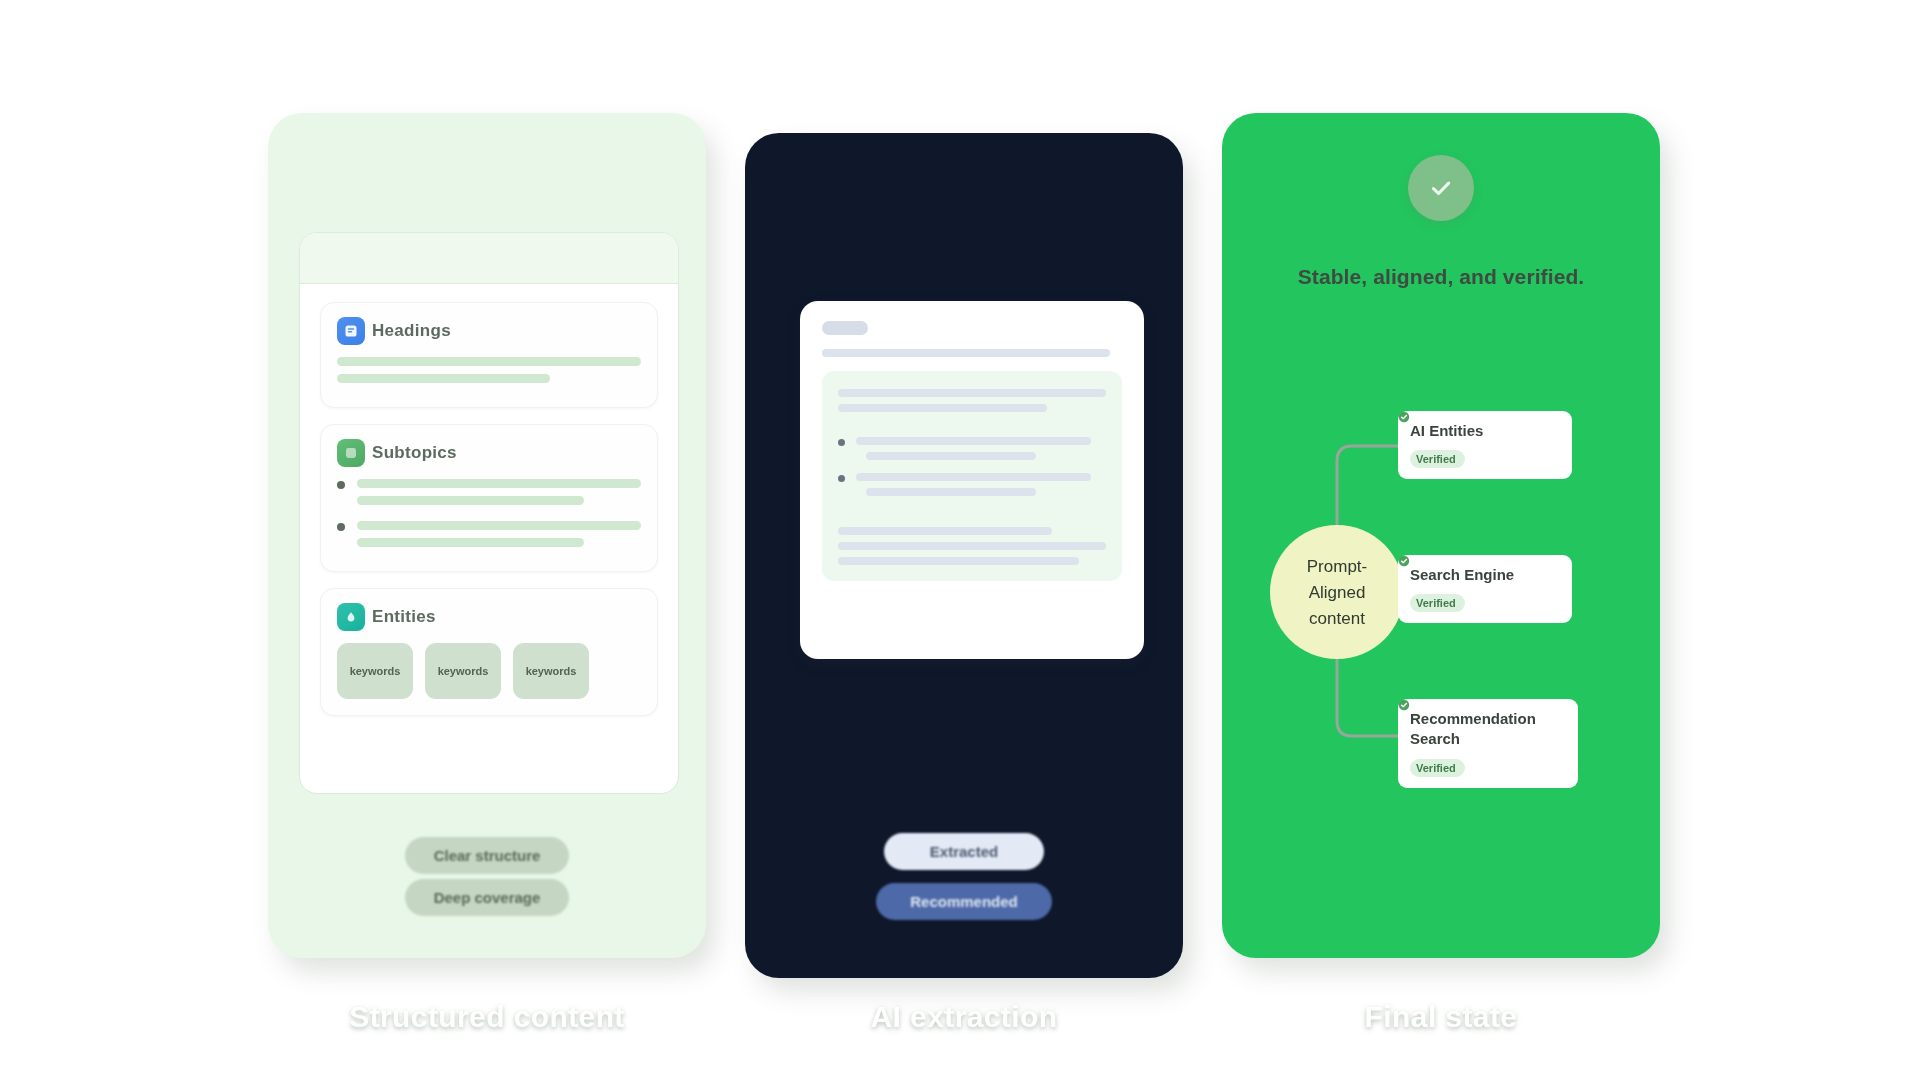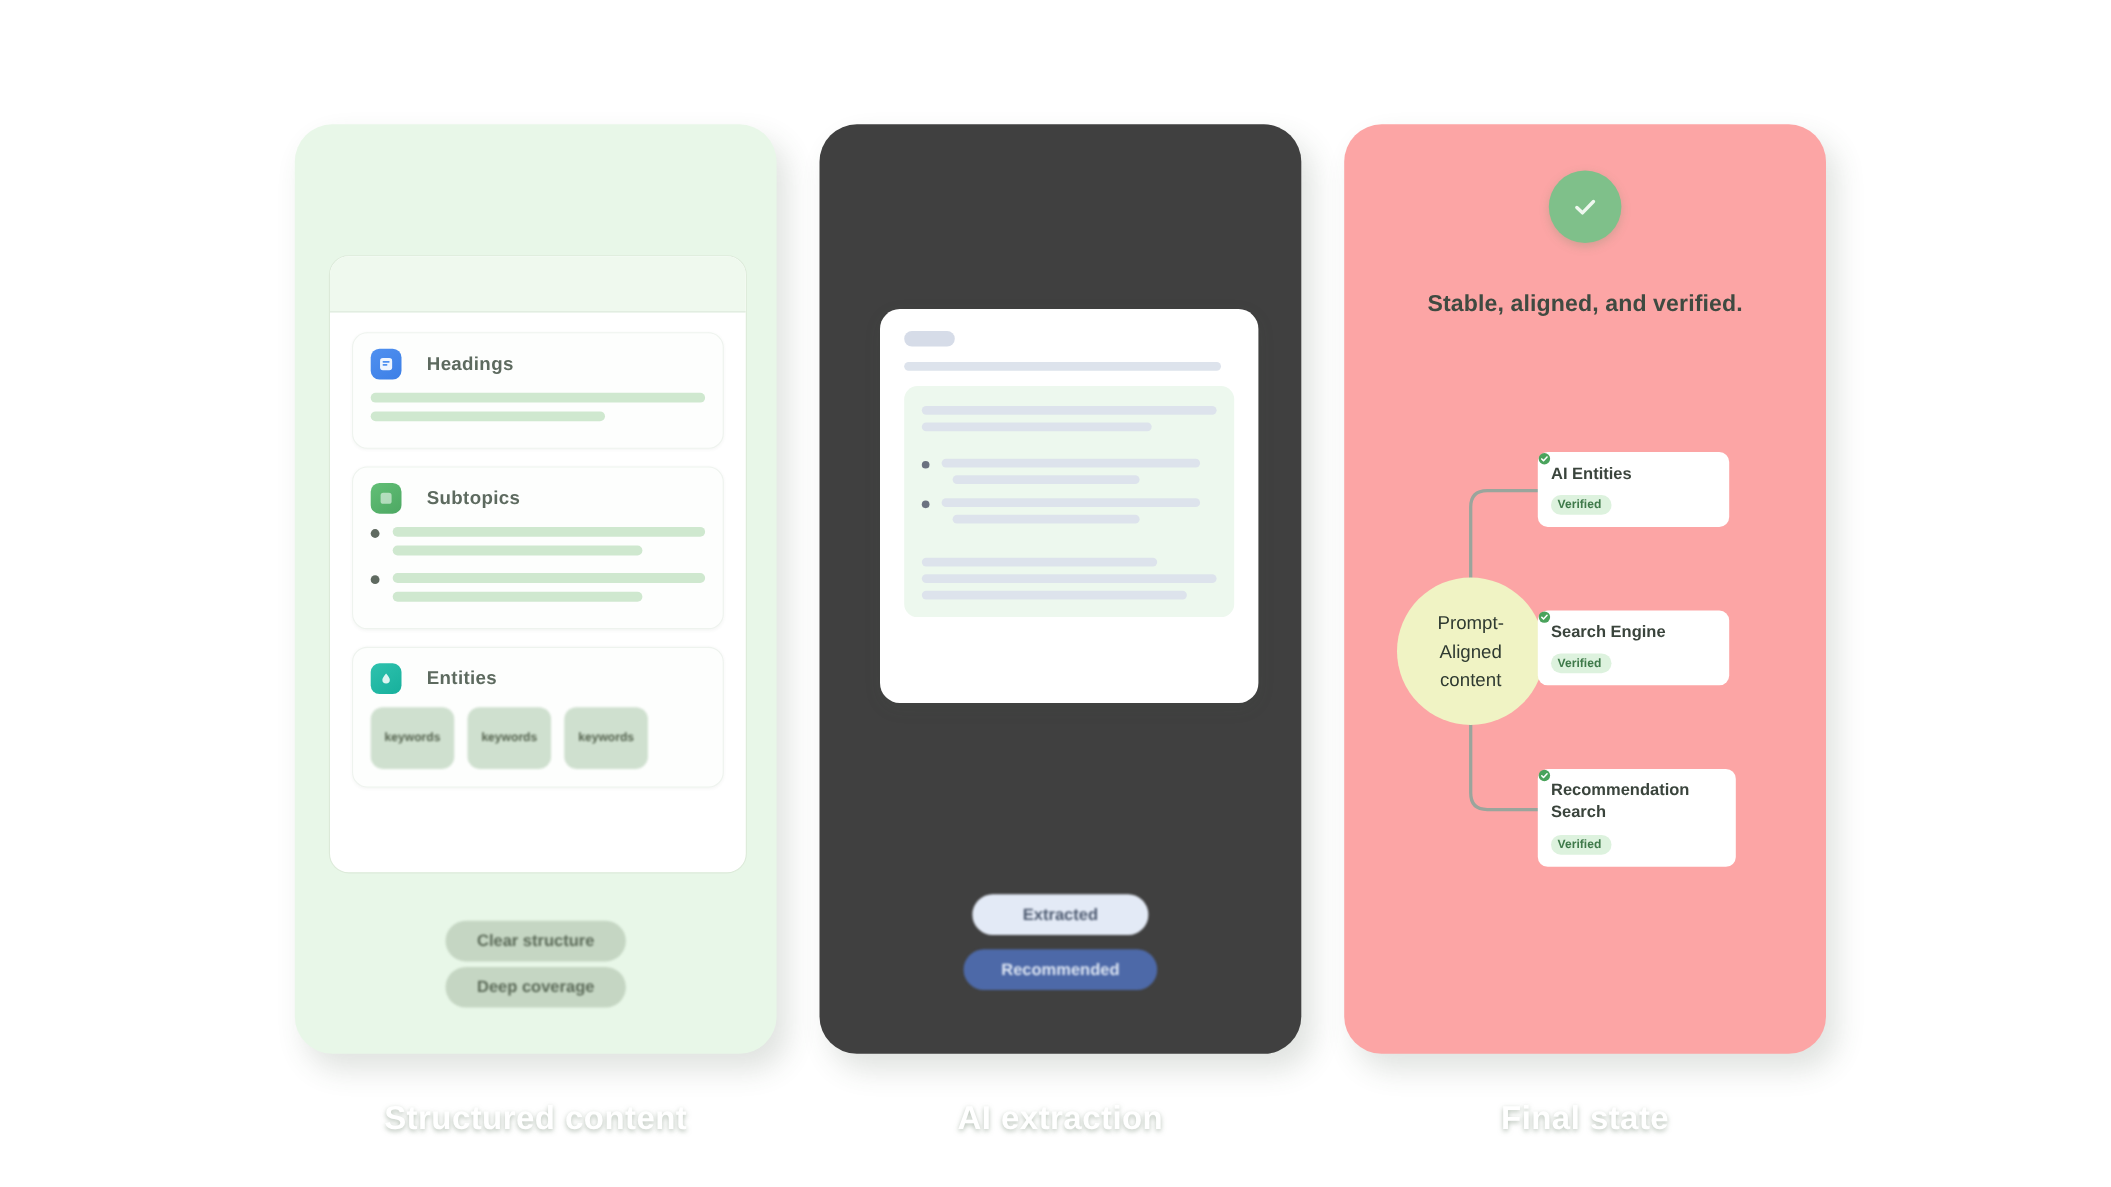--- a/index.html
+++ b/index.html
@@ -19,22 +19,22 @@
   .panel{
     position:absolute;
     top:113px;
     width:438px;
     height:845px;
     border-radius:34px;
     background:#e9f7e9;
     box-shadow:10px 14px 26px rgba(60,80,60,.16);
   }
   .panel.p1{left:268px;background:#e8f7e8;}
-  .panel.p2{left:745px;background:#404040;}
-  .panel.p3{left:1222px;background:#fca5a5;}
+  .panel.p2{left:745px;background:#0f172a;margin-top:20px;}
+  .panel.p3{left:1222px;background:#22c55e;}
 
   .caption{
     position:absolute;
     top:1000px;
     width:438px;
     text-align:center;
     font-size:30px;
     font-weight:bold;
     letter-spacing:.4px;
     color:#ffffff;
@@ -65,21 +65,21 @@
     flex-direction:column;
     gap:16px;
   }
   .mini-card{
     background:#fdfefd;
     border:1px solid #eef3ee;
     border-radius:14px;
     padding:14px 16px 16px 16px;
     box-shadow:0 1px 3px rgba(60,80,60,.05);
   }
-  .mc-head{display:flex;align-items:center;gap:23px;margin-bottom:12px;}
+  .mc-head{display:flex;align-items:center;gap:7px;margin-bottom:12px;}
   .mc-icon{
     width:28px;height:28px;border-radius:8px;
     display:flex;align-items:center;justify-content:center;
     flex:0 0 auto;
   }
   .mc-icon.blue{background:linear-gradient(145deg,#4f90f0,#3d7fe6);}
   .mc-icon.green{background:linear-gradient(145deg,#62bf76,#4da863);}
   .mc-icon.teal{background:linear-gradient(145deg,#2fc2ae,#17b09c);}
   .mc-icon svg{display:block;}
   .mc-title{

